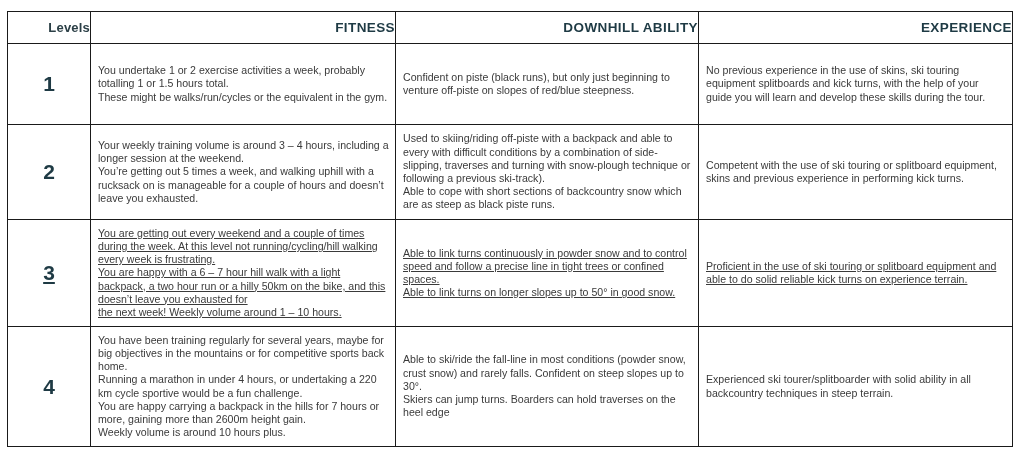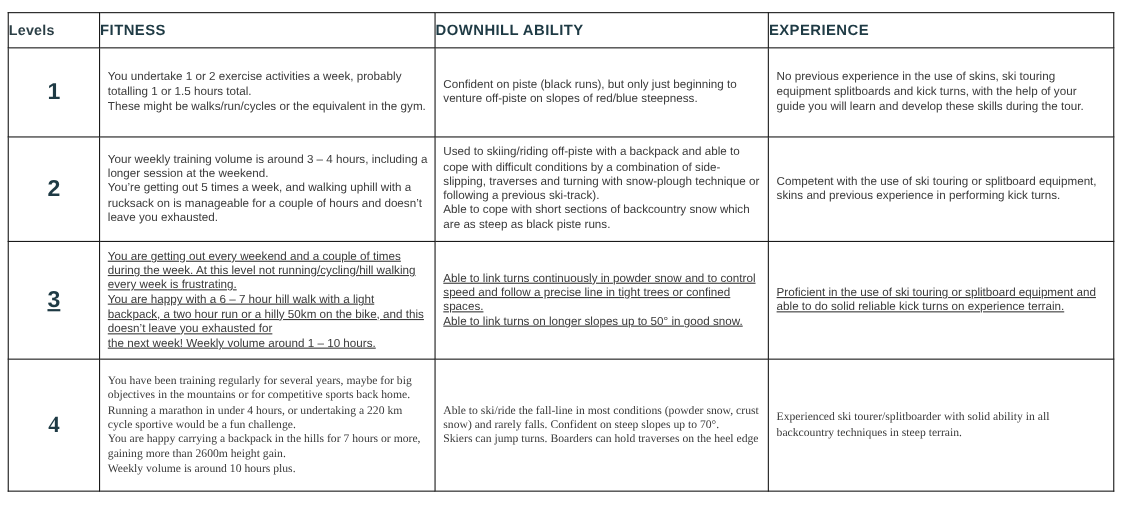--- a/index.html
+++ b/index.html
@@ -26,21 +26,21 @@
       border: 1.5px solid #1a1a1a;
       padding: 0;
       vertical-align: middle;
     }
     .levels-table th {
       height: 31px;
       color: #1e3a44;
       font-weight: bold;
       font-size: 13.5px;
       letter-spacing: 0.4px;
-      text-align: left;
+      text-align: right;
     }
     .levels-table th.col-levels {
       font-size: 13px;
       letter-spacing: 0.2px;
       color: #2b3f46;
     }
     .levels-table td.level-num {
       text-align: center;
       font-size: 21px;
       font-weight: bold;
@@ -51,21 +51,21 @@
       line-height: 13.2px;
       color: #3a3a3a;
       padding: 0 6px 0 7px;
     }
     .desc p {
       margin: 0;
     }
     tr.row-1 td { height: 80px; }
     tr.row-2 td { height: 94px; }
     tr.row-3 td { height: 106px; text-decoration: underline; }
-    tr.row-4 td { height: 119px; font-family: Liberation Serif, serif; }
+    tr.row-4 td { height: 119px; }
   </style>
 </head>
 <body>
 
 <table class="levels-table">
   <colgroup>
     <col style="width:83px">
     <col style="width:305px">
     <col style="width:303px">
     <col style="width:314px">
@@ -92,21 +92,21 @@
         <p>No previous experience in the use of skins, ski touring equipment splitboards and kick turns, with the help of your guide you will learn and develop these skills during the tour.</p>
       </td>
     </tr>
     <tr class="row-2">
       <td class="level-num">2</td>
       <td class="desc">
         <p>Your weekly training volume is around 3 – 4 hours, including a longer session at the weekend.</p>
         <p>You’re getting out 5 times a week, and walking uphill with a rucksack on is manageable for a couple of hours and doesn’t leave you exhausted.</p>
       </td>
       <td class="desc">
-        <p>Used to skiing/riding off-piste with a backpack and able to cope with difficult conditions by a combination of side-slipping, traverses and turning with snow-plough technique or following a previous ski-track).</p>
+        <p>Used to skiing/riding off-piste with a backpack and able to every with difficult conditions by a combination of side-slipping, traverses and turning with snow-plough technique or following a previous ski-track).</p>
         <p>Able to cope with short sections of backcountry snow which are as steep as black piste runs.</p>
       </td>
       <td class="desc">
         <p>Competent with the use of ski touring or splitboard equipment, skins and previous experience in performing kick turns.</p>
       </td>
     </tr>
     <tr class="row-3">
       <td class="level-num">3</td>
       <td class="desc">
         <p>You are getting out every weekend and a couple of times during the week. At this level not running/cycling/hill walking every week is frustrating.</p>
@@ -123,21 +123,21 @@
     </tr>
     <tr class="row-4">
       <td class="level-num">4</td>
       <td class="desc">
         <p>You have been training regularly for several years, maybe for big objectives in the mountains or for competitive sports back home.</p>
         <p>Running a marathon in under 4 hours, or undertaking a 220 km cycle sportive would be a fun challenge.</p>
         <p>You are happy carrying a backpack in the hills for 7 hours or more, gaining more than 2600m height gain.</p>
         <p>Weekly volume is around 10 hours plus.</p>
       </td>
       <td class="desc">
-        <p>Able to ski/ride the fall-line in most conditions (powder snow, crust snow) and rarely falls. Confident on steep slopes up to 70°.</p>
+        <p>Able to ski/ride the fall-line in most conditions (powder snow, crust snow) and rarely falls. Confident on steep slopes up to 30°.</p>
         <p>Skiers can jump turns. Boarders can hold traverses on the heel edge</p>
       </td>
       <td class="desc">
         <p>Experienced ski tourer/splitboarder with solid ability in all backcountry techniques in steep terrain.</p>
       </td>
     </tr>
   </tbody>
 </table>
 
 </body></html>

